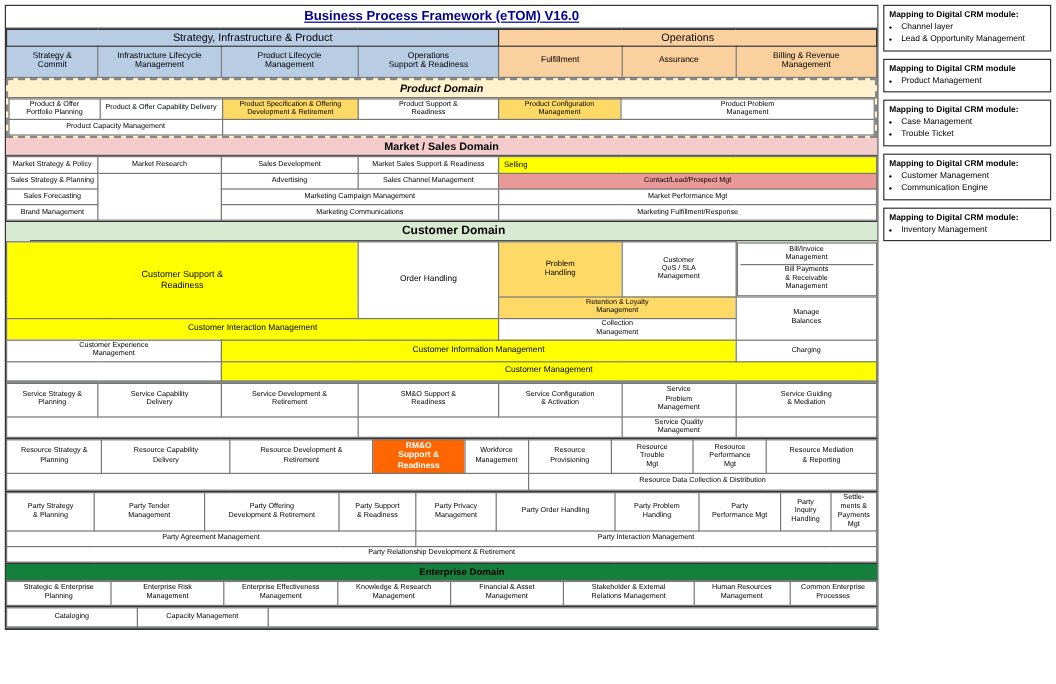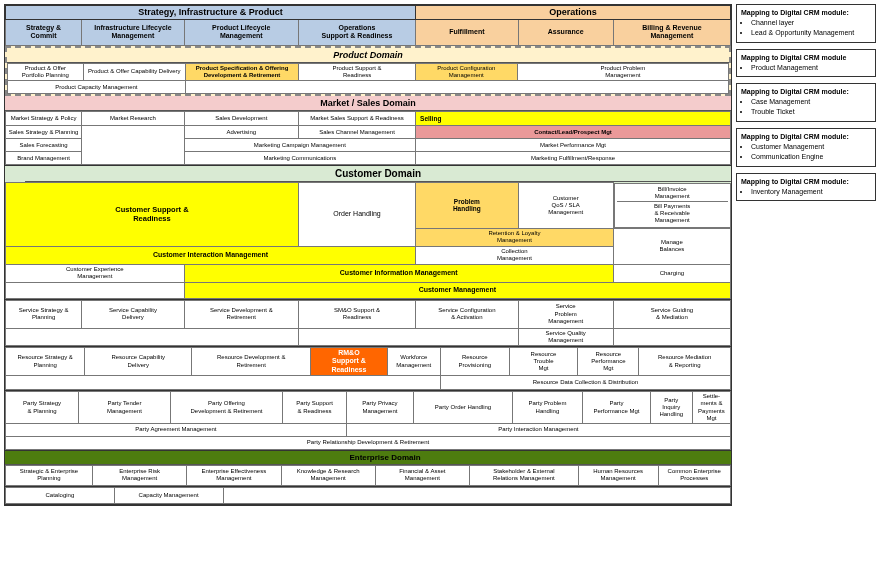--- a/index.html
+++ b/index.html
@@ -93,38 +93,39 @@
     .bg-service { background-color: #CFE2F3; }
     .bg-resource { background-color: #FCE5CD; }
     .bg-engaged { background-color: #D9D2E9; }
     .bg-enterprise { background-color: #F3F3F3; }
     .bg-common { background-color: #C9DAF8; }
     .bg-yellow { background-color: #FFFF00; }
     .bg-highlight { background-color: #FFD966; }
     .bg-pink { background-color: #EA9999; }
     .bg-white { background-color: #FFFFFF; }
 
-    .bold { font-weight: bold; }
+    .bold { font-weight: normal; }
     .center { text-align: center; }
 
     
     .so-support {
       background: #FF6600;
       color: #fff;
       font-weight: bold;
       font-size: 8px;
     }
   </style>
 </head>
 <body>
 
 <div class="main-container">
 
   <div class="framework-area">
 
+    <div class="framework-title">Business Process Framework (eTOM) V16.0</div>
 
     <table class="inner-table" style="width:100%; table-layout:fixed;">
       <colgroup>
         <col style="width:52px">
         <col style="width:70px">
         <col style="width:78px">
         <col style="width:80px">
         <col style="width:70px">
         <col style="width:65px">
         <col style="width:80px">
@@ -358,21 +359,21 @@
             <td colspan="6" class="bg-white center" style="font-size:6px;">Party Interaction Management</td>
           </tr>
           <tr style="height:13px;">
             <td colspan="10" class="bg-white center" style="font-size:6px;">Party Relationship Development &amp; Retirement</td>
           </tr>
         </tbody>
       </table>
     </div>
 
     <div class="domain-row bg-enterprise">
-      <div class="domain-title" style="background:#4d7c0f; font-size:8px;padding-left:36px;">Enterprise Domain</div>
+      <div class="domain-title" style="background:#15803d; font-size:8px;padding-left:36px;">Enterprise Domain</div>
       <table class="inner-table" style="width:100%; table-layout:fixed;">
         <tbody>
           <tr style="height:20px;">
             <td class="bg-white" style="font-size:6px; width:12%;">Strategic &amp; Enterprise<br>Planning</td>
             <td class="bg-white" style="font-size:6px; width:13%;">Enterprise Risk<br>Management</td>
             <td class="bg-white" style="font-size:6px; width:13%;">Enterprise Effectiveness<br>Management</td>
             <td class="bg-white" style="font-size:6px; width:13%;">Knowledge &amp; Research<br>Management</td>
             <td class="bg-white" style="font-size:6px; width:13%;">Financial &amp; Asset<br>Management</td>
             <td class="bg-white" style="font-size:6px; width:15%;">Stakeholder &amp; External<br>Relations Management</td>
             <td class="bg-white" style="font-size:6px; width:11%;">Human Resources<br>Management</td>

